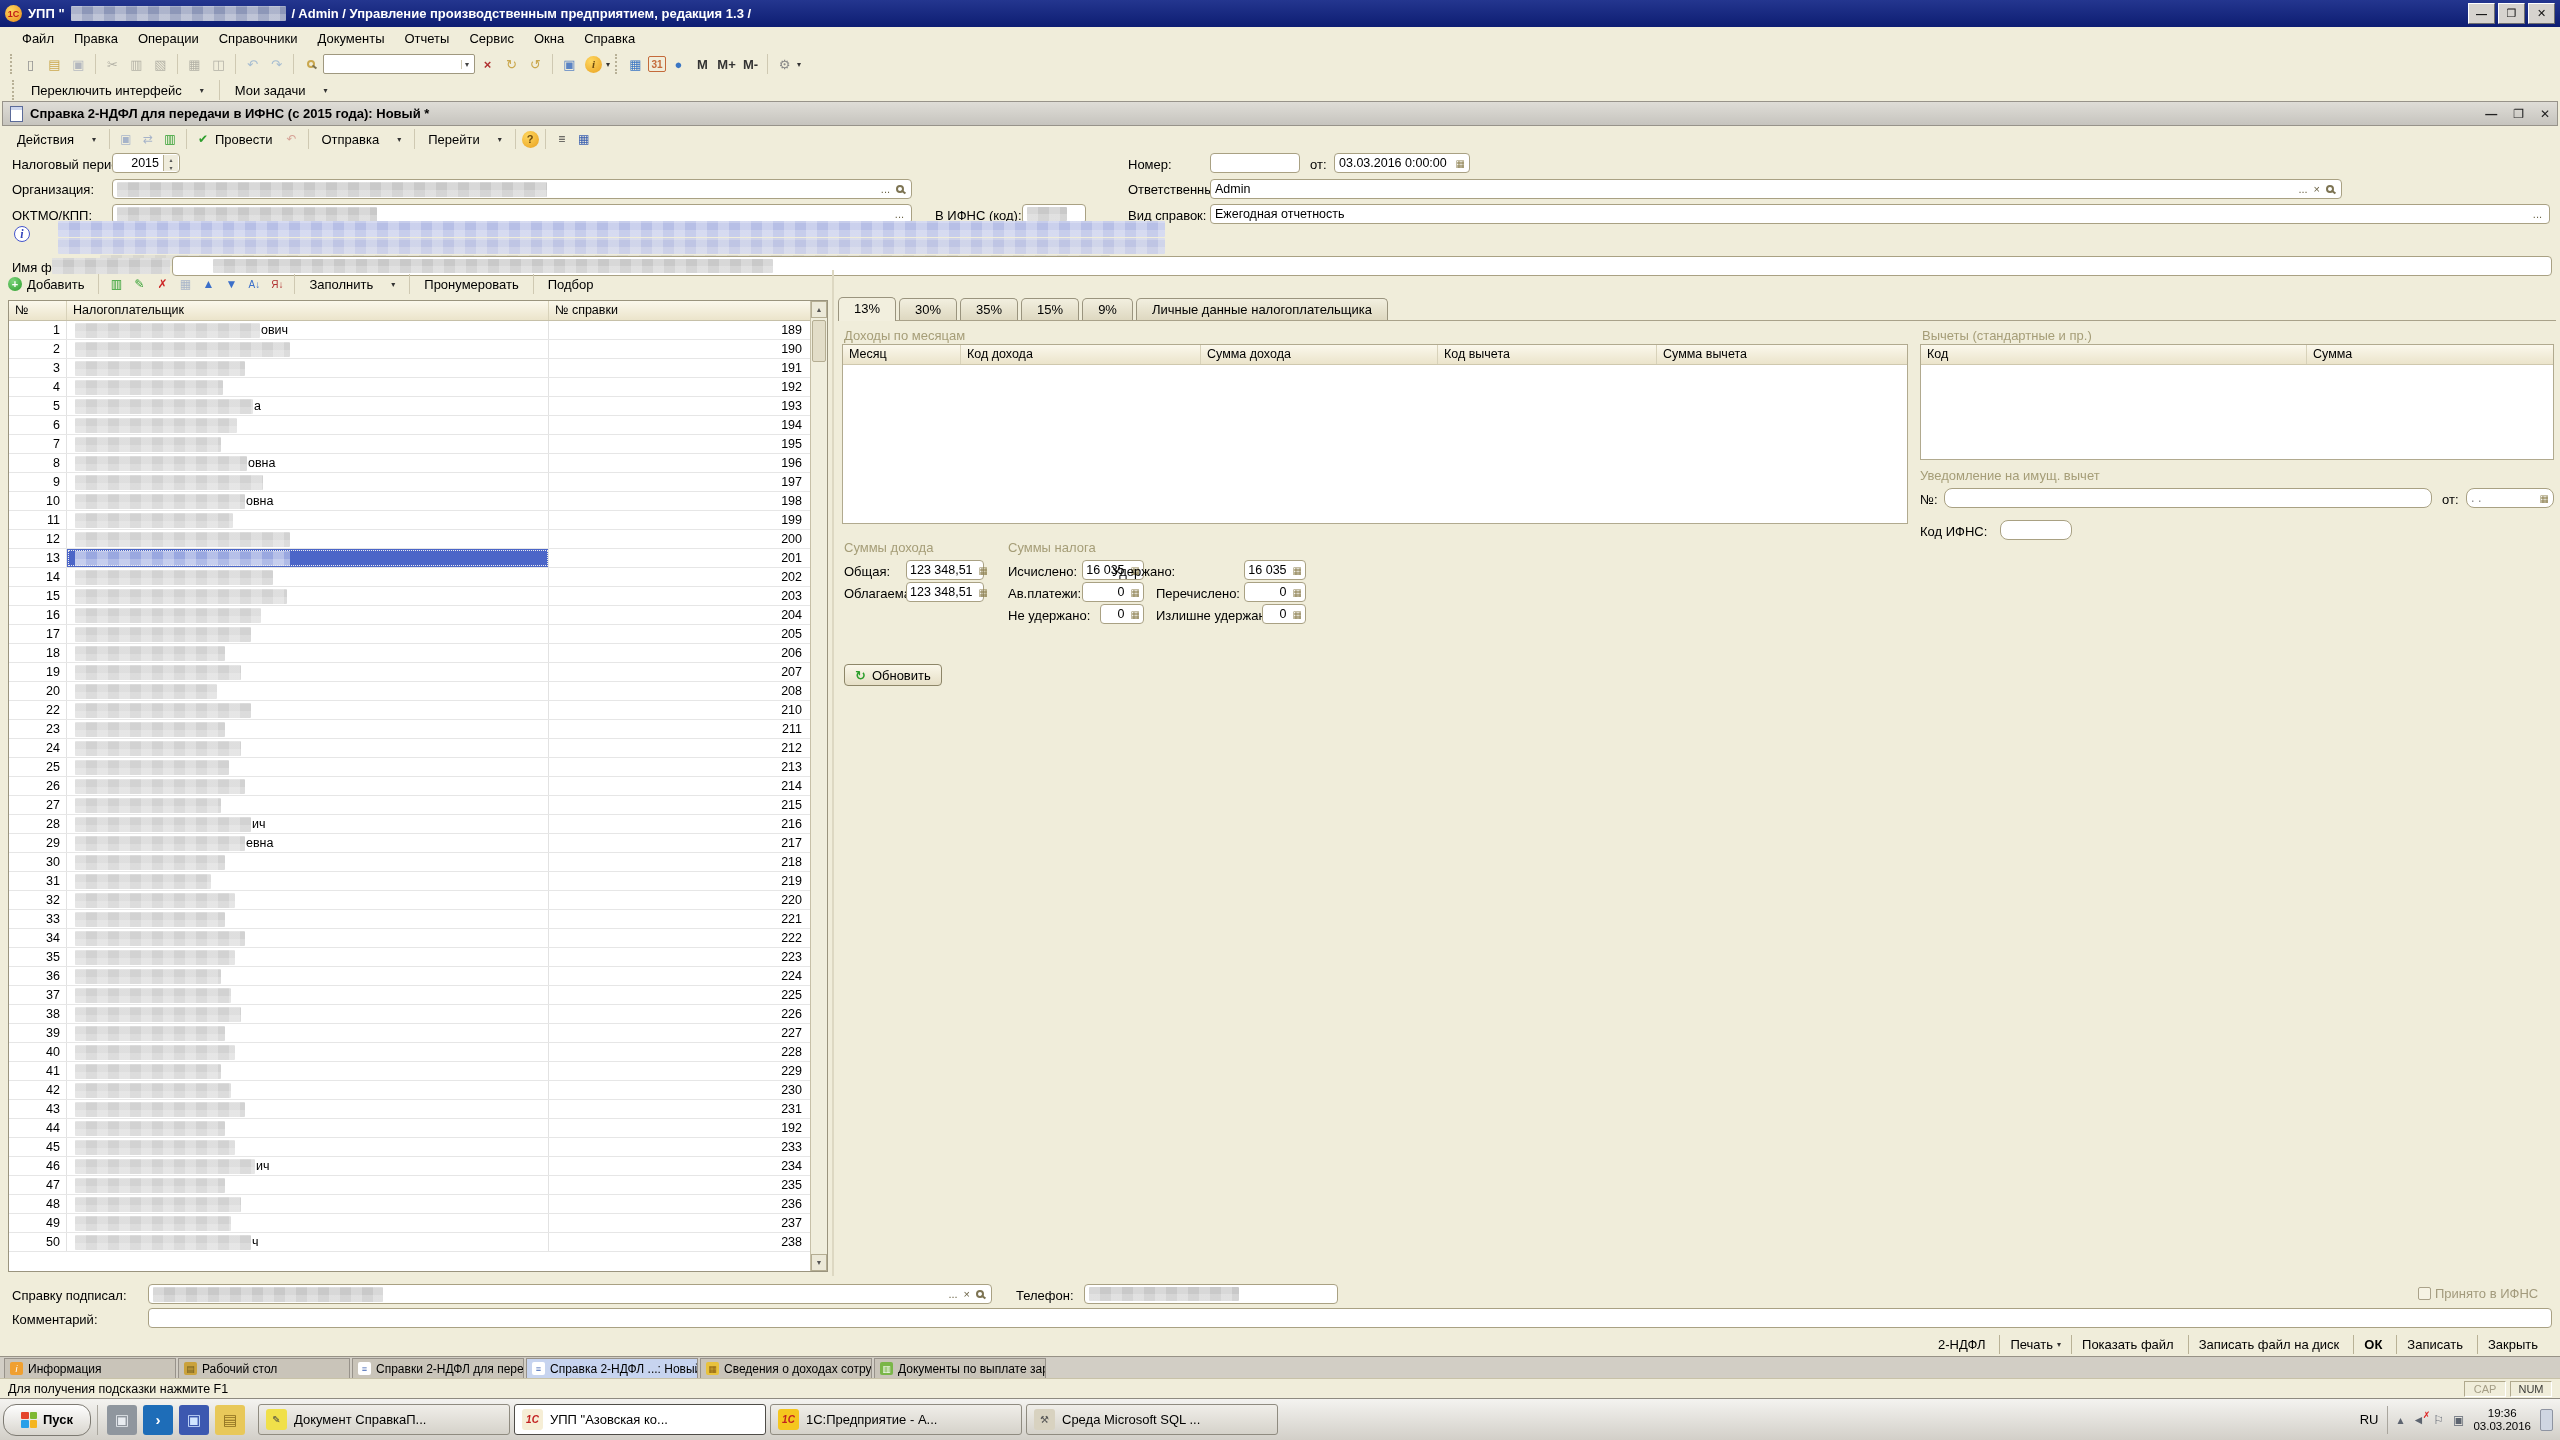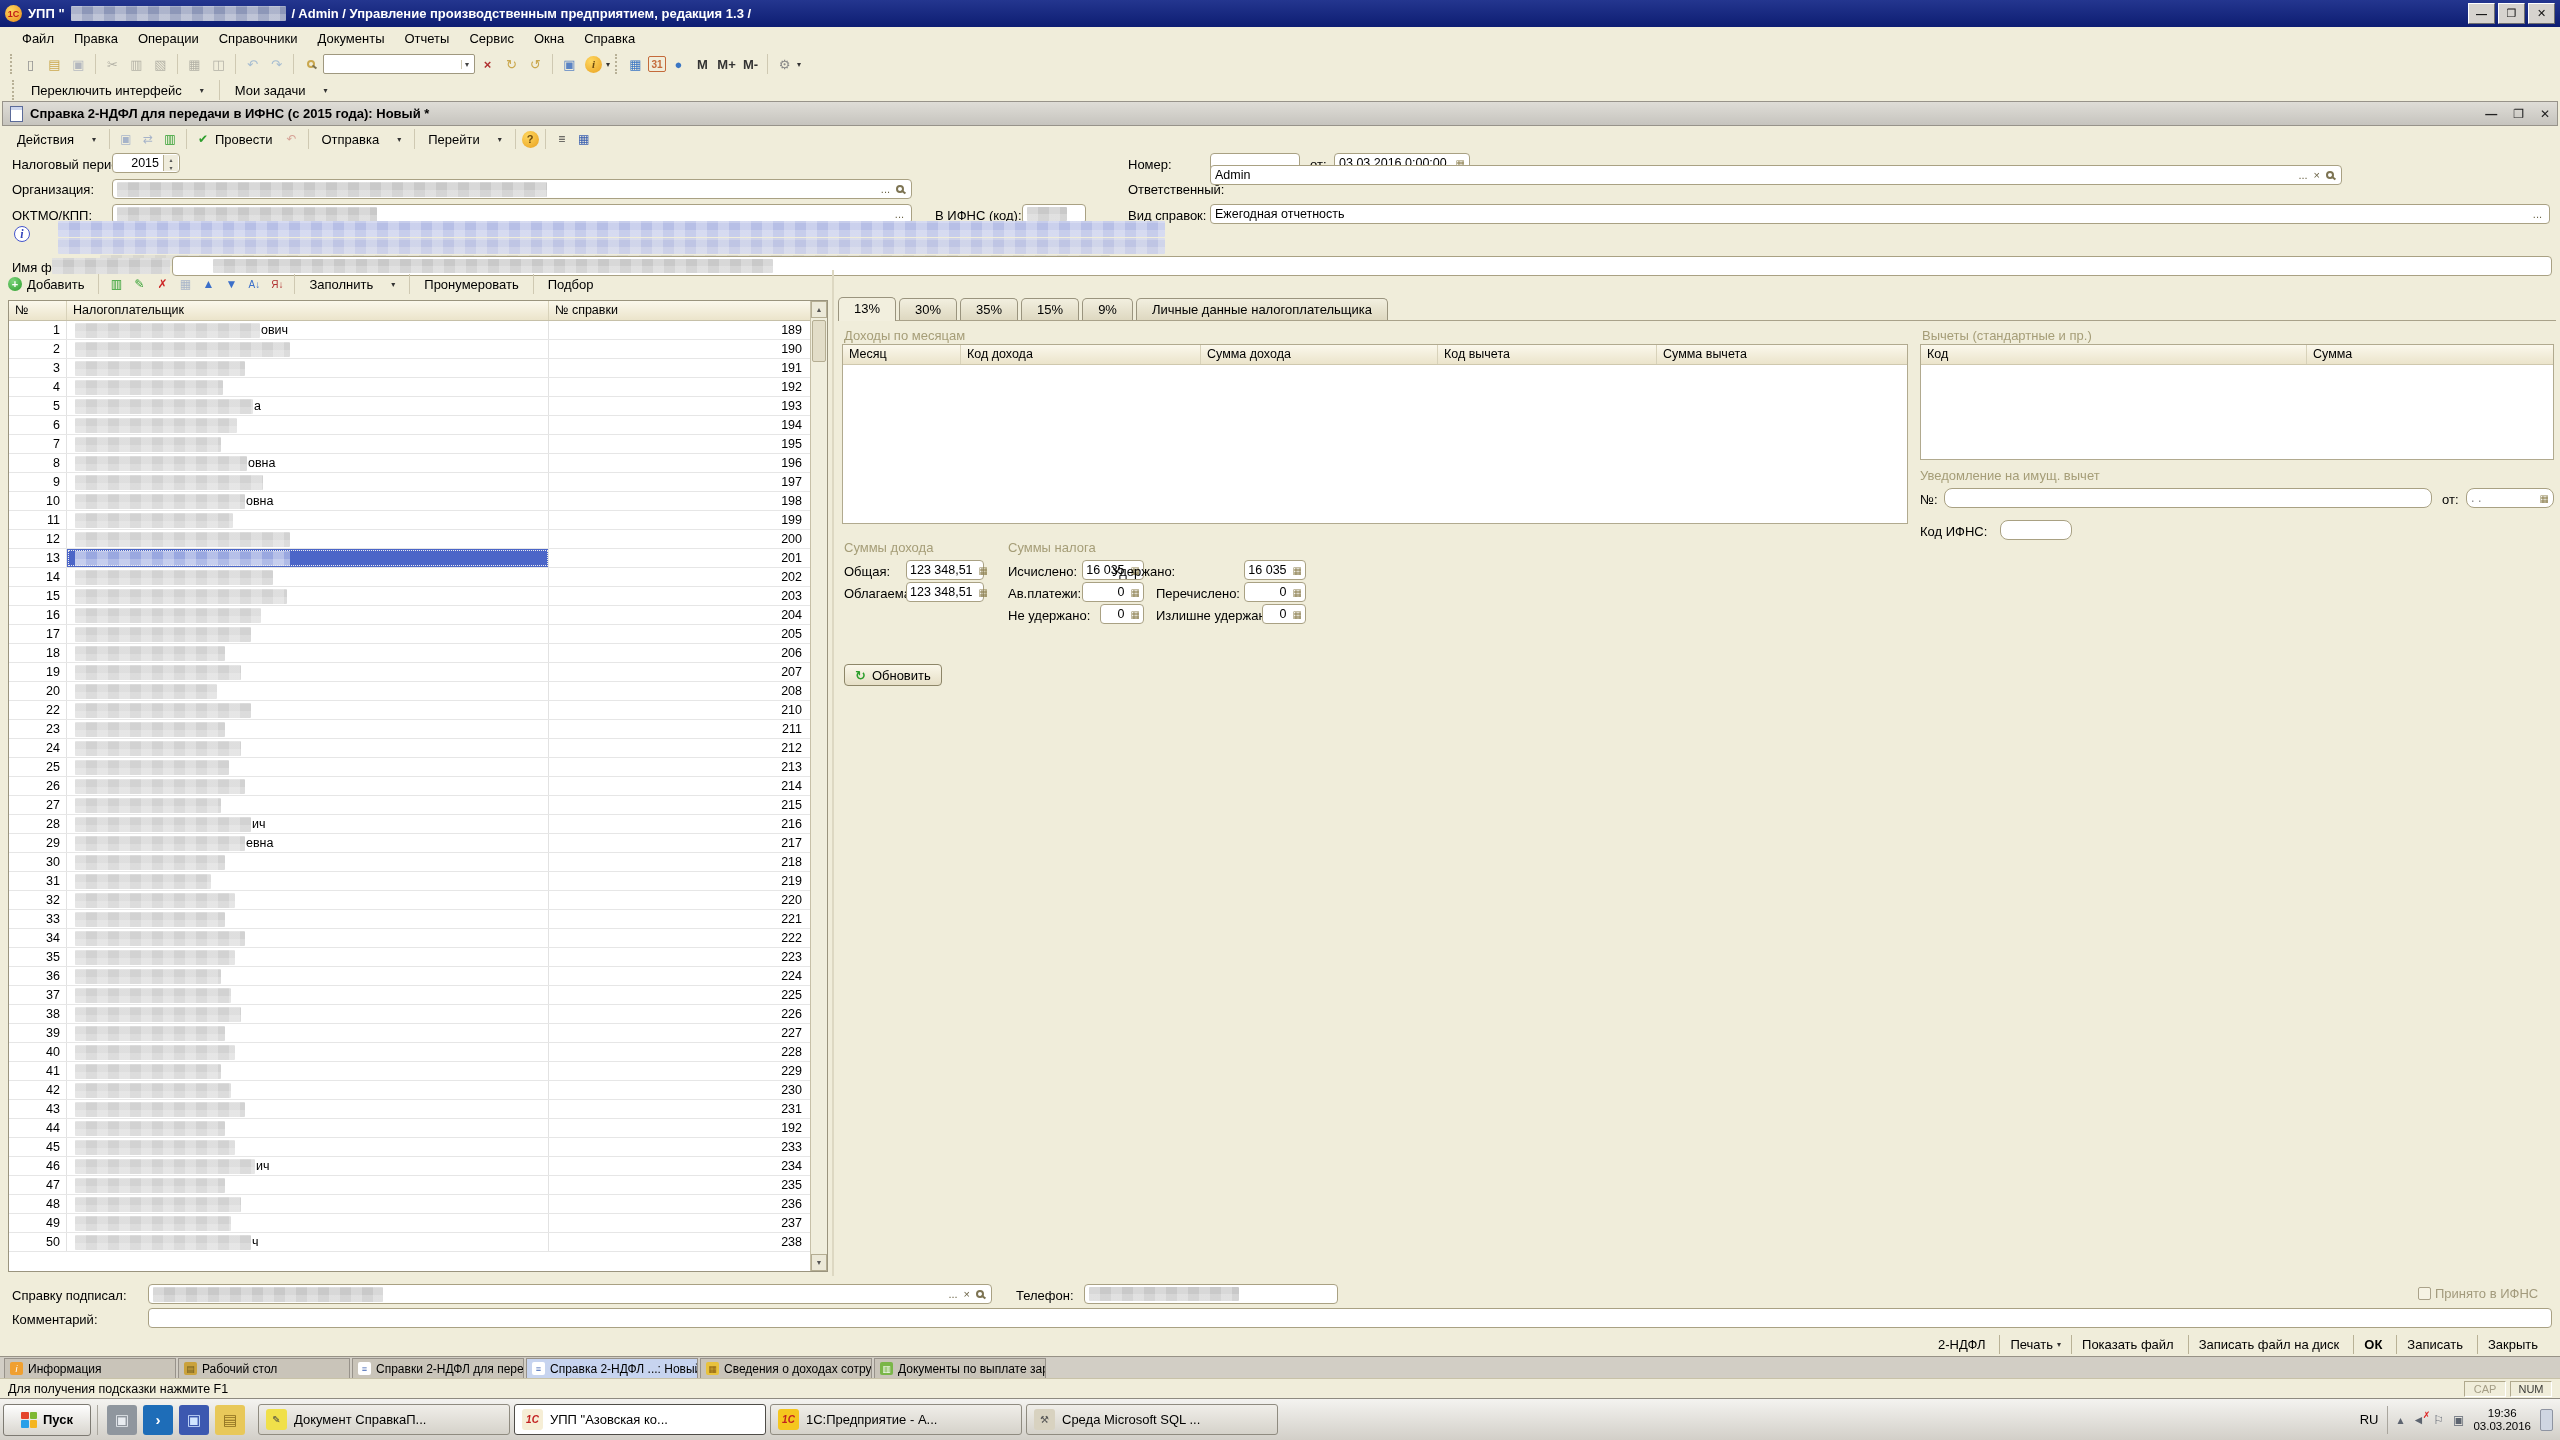--- a/index.html
+++ b/index.html
@@ -81,21 +81,21 @@
 .fbbtn:first-child{border-left:none}
 .fbbtn.bold{font-weight:bold}
 .mdibar{position:absolute;left:0;top:1356px;right:0;height:22px;background:#d2cec5;border-top:1px solid #979286;display:flex;align-items:flex-end;padding-left:4px;gap:2px}
 .mtab{width:172px;height:20px;background:#c9c4b9;border:1px solid #97928a;border-bottom:none;display:flex;align-items:center;gap:5px;padding:0 5px;font-size:12px;white-space:nowrap;overflow:hidden}
 .mtab.active{background:#c7d4ef}
 .mico{width:13px;height:13px;border-radius:2px;display:flex;align-items:center;justify-content:center;font-size:9px;color:#334;flex:none}
 .statusbar{position:absolute;left:0;top:1378px;right:0;height:20px;background:#f0edda;border-top:1px solid #c8c2a8;display:flex;align-items:center;padding:0 8px;font-size:12.5px}
 .kbox{width:42px;height:16px;border:1px solid;border-color:#b0a98d #fff #fff #b0a98d;display:flex;align-items:center;justify-content:center;font-size:11px;margin-left:4px}
 
 .taskbar{position:absolute;left:0;top:1398px;right:0;height:42px;background:linear-gradient(#f4f3f0,#d2cfc8);border-top:1px solid #8e8a80;display:flex;align-items:center;padding:0 3px}
-.startbtn{width:88px;height:32px;background:linear-gradient(#fefefe,#d8d5ce);border:1px solid #7d7a72;border-radius:3px;display:flex;align-items:center;justify-content:center;gap:6px;font-weight:bold}
+.startbtn{width:88px;height:32px;background:linear-gradient(#fefefe,#d8d5ce);border:1px solid #7d7a72;border-radius:13px;display:flex;align-items:center;justify-content:center;gap:6px;font-weight:bold}
 .wlogo{width:16px;height:16px;display:grid;grid-template:1fr 1fr/1fr 1fr;gap:1px}
 .wlogo i{border-radius:1px}
 .tbsep{width:1px;height:30px;background:#a9a69e;margin:0 6px}
 .ql{width:30px;height:30px;margin:0 3px;border-radius:3px;display:flex;align-items:center;justify-content:center;font-size:15px;font-weight:bold}
 .taskbtn{width:252px;height:31px;margin:0 2px;background:linear-gradient(#f0eee9,#d5d2ca);border:1px solid #8f8b80;border-radius:3px;display:flex;align-items:center;gap:7px;padding:0 7px;white-space:nowrap;overflow:hidden}
 .taskbtn.active{background:#fff;border-color:#4f4d48}
 .tico{width:21px;height:21px;border-radius:3px;display:flex;align-items:center;justify-content:center;font-size:10px;font-weight:bold;flex:none}
 .tray{margin-left:auto;display:flex;align-items:center;gap:9px;padding-right:4px;height:100%}
 .trayline{width:1px;height:28px;background:#a9a69e}
 .trayico{font-size:12px;color:#5d6470}
@@ -263,21 +263,21 @@
   <div class="input" style="left:1210px;top:153px;width:90px">
       <span class="val"></span>
     </div>
   <div class="lbl" style="left:1310px;top:157px">от:</div>
   <div class="input" style="left:1334px;top:153px;width:136px">
     <span class="val">03.03.2016  0:00:00</span>
     <span class="fbtn">▦</span>
   </div>
 
   <div class="lbl" style="left:1128px;top:182px">Ответственный:</div>
-  <div class="input" style="left:1210px;top:165px;width:1132px">
+  <div class="input" style="left:1210px;top:179px;width:1132px">
     <span class="val">Admin</span>
     <span class="ib">...</span>
     <span class="ib">×</span>
     <span class="ib">
         <span class="mag"></span>
       </span>
   </div>
 
   <div class="lbl" style="left:1128px;top:208px">Вид справок:</div>
   <div class="input" style="left:1210px;top:204px;width:1340px">

